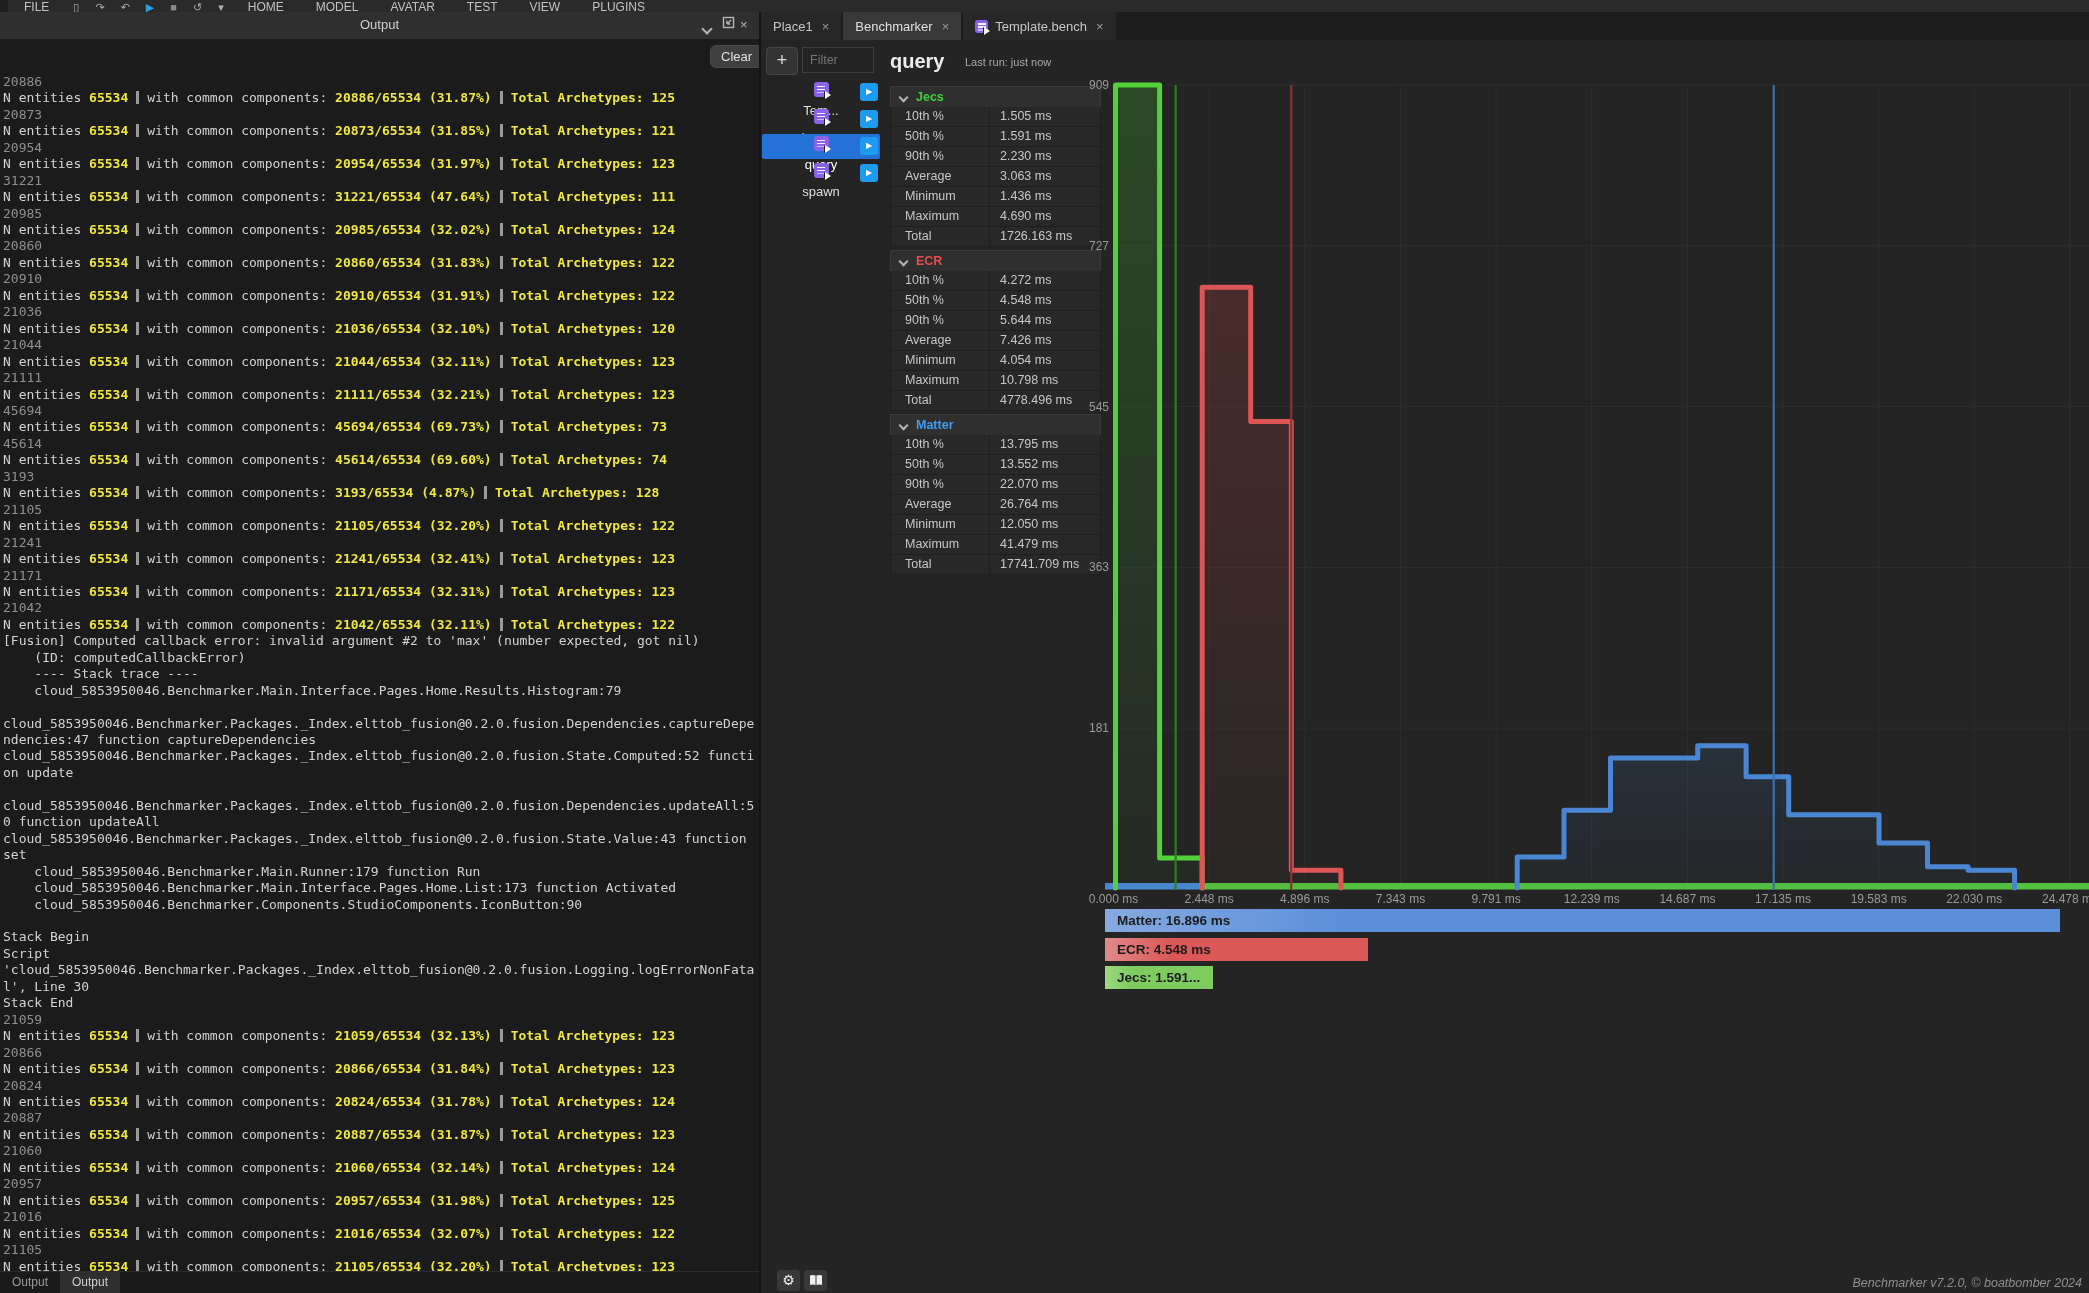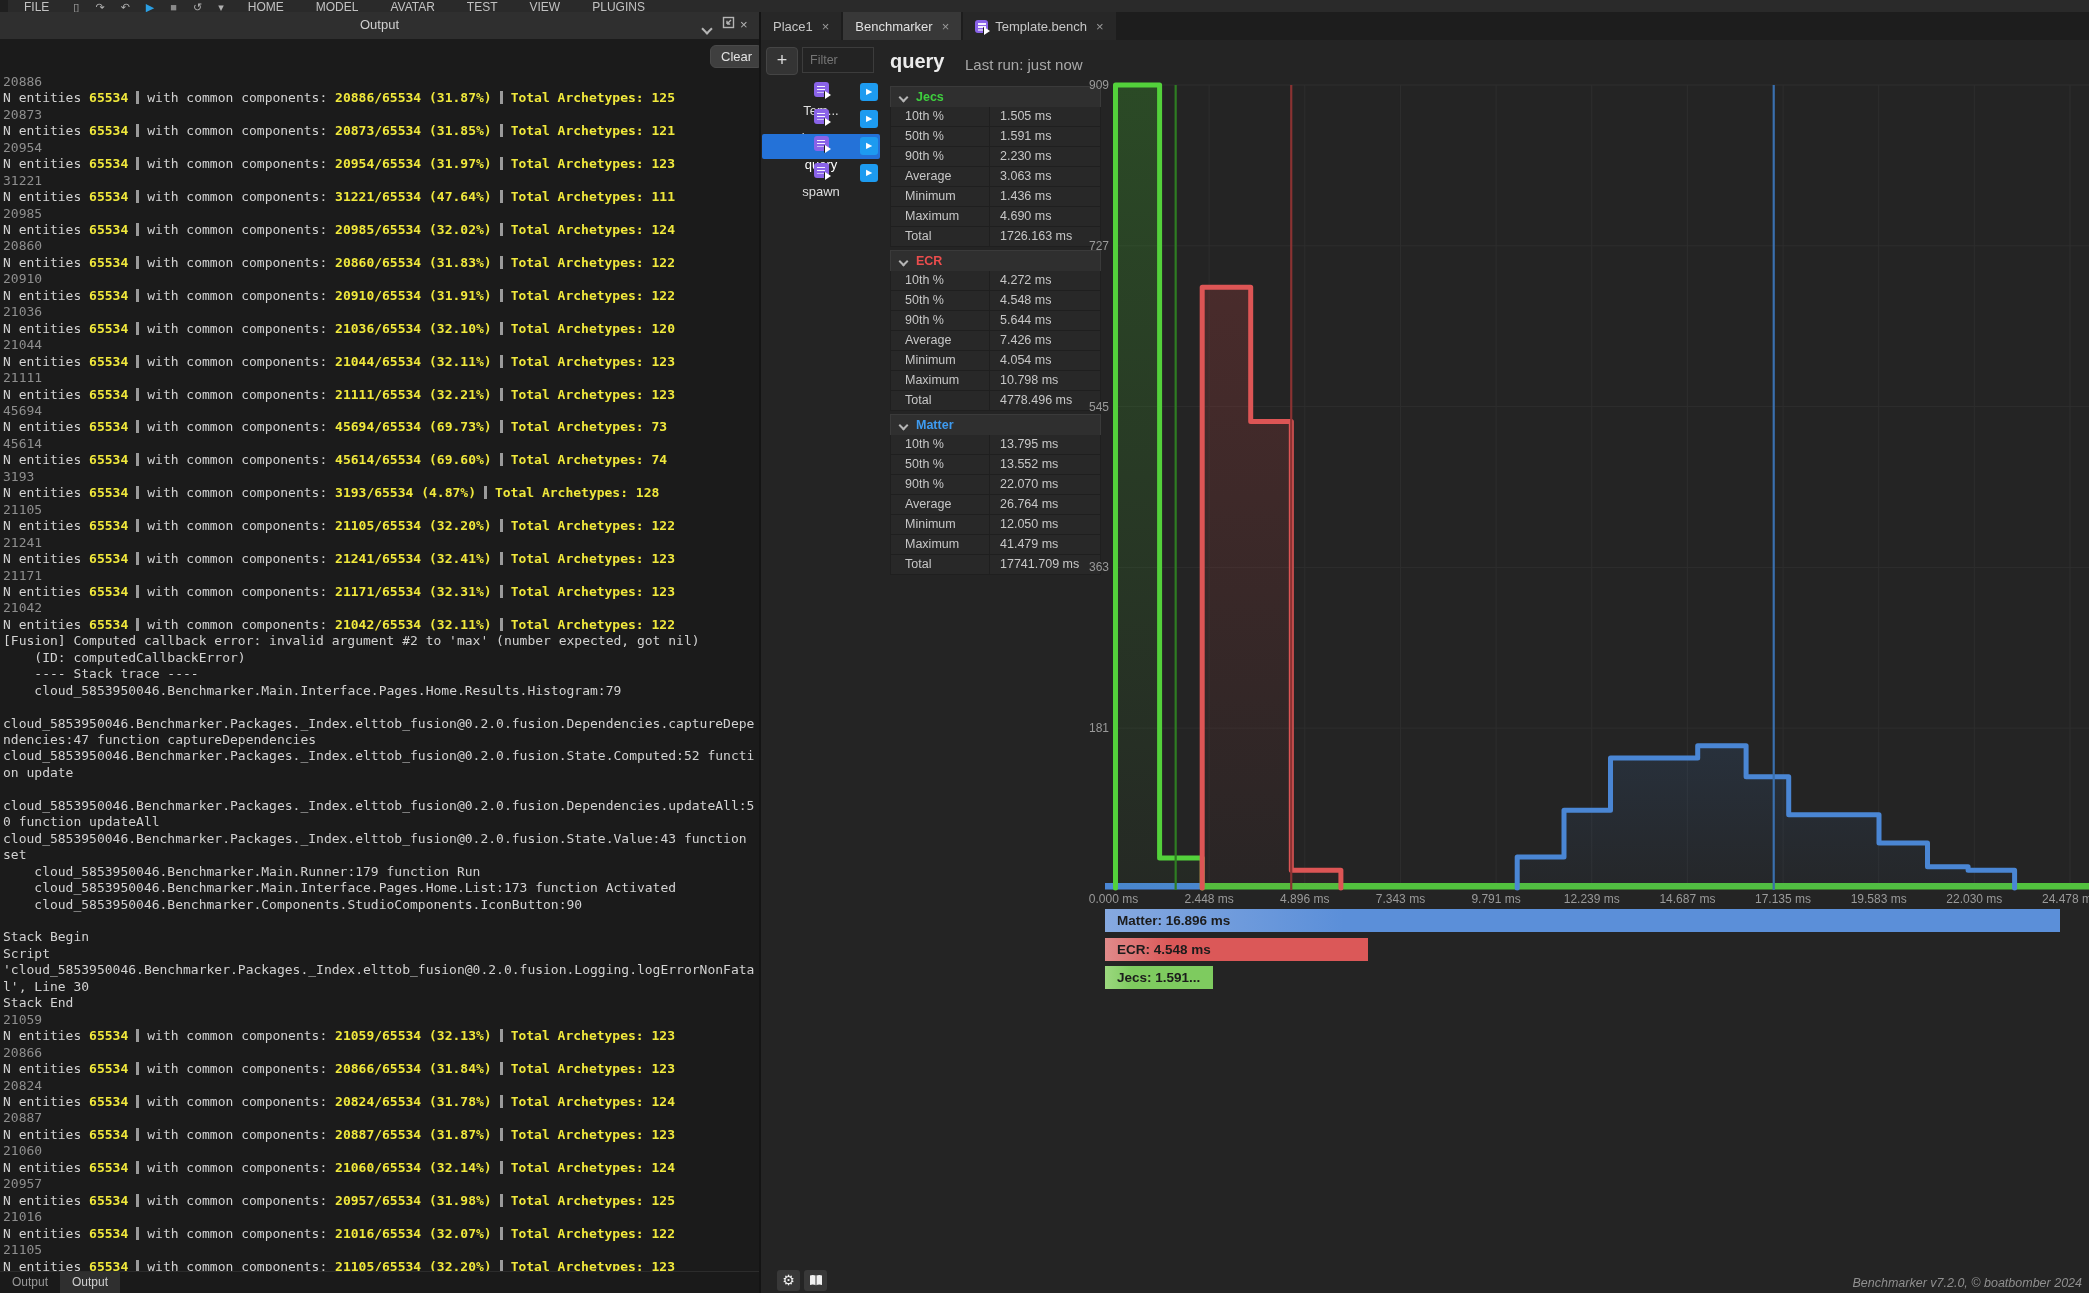--- a/index.html
+++ b/index.html
@@ -58,21 +58,21 @@
               font-size:12.5px;padding:0 7px;font-family:"Liberation Sans",sans-serif;}
   #bench-list{left:762px;top:80px;width:118px;}
   .bench-item{position:relative;display:flex;align-items:center;gap:6px;height:21px;padding:2px 3px;margin-bottom:2px;
               font-size:13px;color:#dedede;cursor:pointer;border-radius:2px;flex-direction:column;}
   .bench-item.selected{background:#2472d8;color:#fff;}
   .play-btn{position:absolute;right:2px;top:3px;width:18px;height:18px;background:#1d9bf0;border-radius:3px;
             color:#fff;font-size:8px;line-height:18px;text-align:center;cursor:pointer;}
 
   
   #bench-title{left:890px;top:50px;font-size:20px;font-weight:bold;color:#ececec;}
-  #last-run{left:965px;top:56px;font-size:15px;color:#a8a8a8;text-align:right;}
+  #last-run{left:965px;top:56px;font-size:11px;color:#a8a8a8;text-align:right;}
 
   
   #stats{left:890px;top:86px;width:211px;}
   .sec-header{display:flex;align-items:center;gap:9px;height:21px;background:#2f2f2f;border:1px solid #3a3a3a;
               border-bottom:none;box-sizing:border-box;padding-left:9px;font-size:12.5px;font-weight:bold;cursor:pointer;}
   .sec-header .chev{width:5px;height:5px;}
   .stat-row{display:flex;height:20px;background:#282828;border:1px solid #1f1f1f;border-top:none;box-sizing:border-box;
             font-size:12.5px;color:#c7c7c7;align-items:center;}
   .stat-row .lbl{width:99px;padding-left:14px;box-sizing:border-box;border-right:1px solid #1f1f1f;height:100%;line-height:19px;}
   .stat-row .val{flex:1;padding-left:10px;line-height:19px;}

